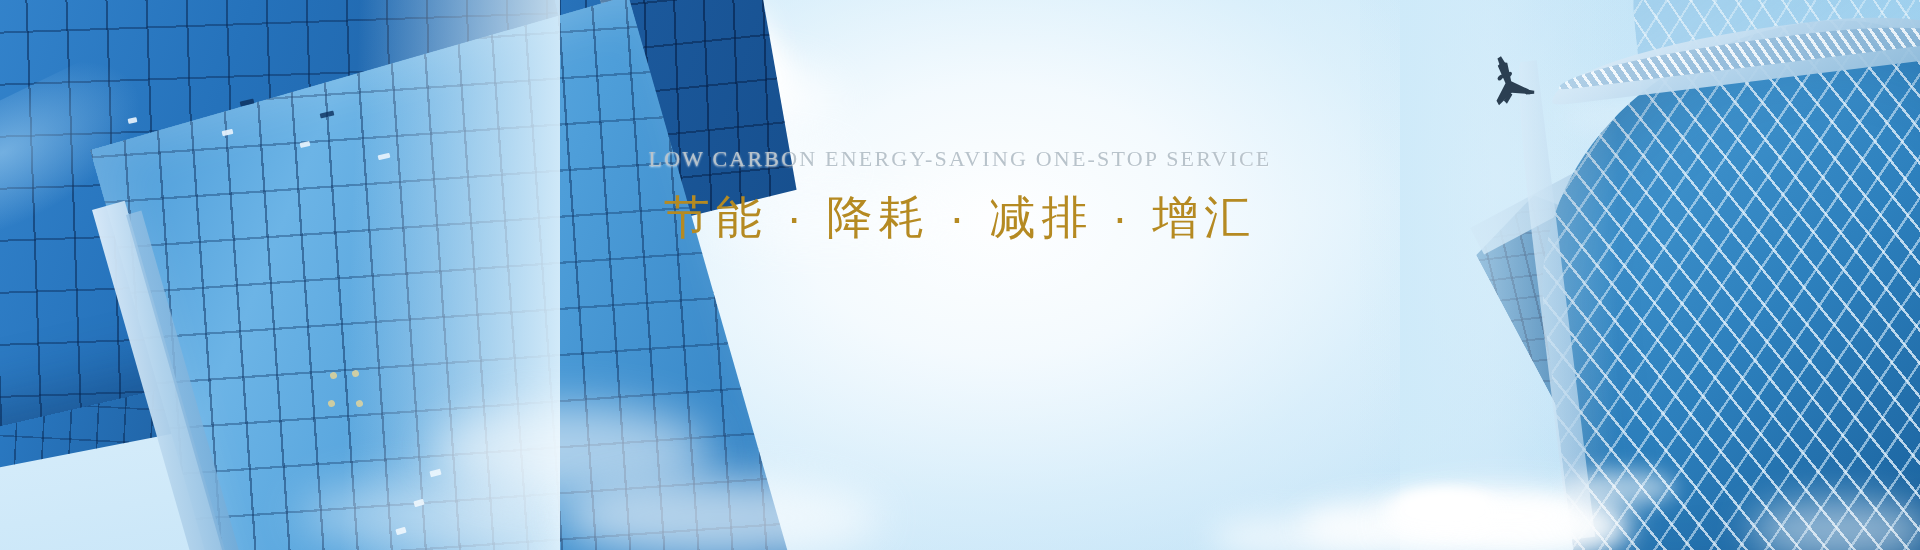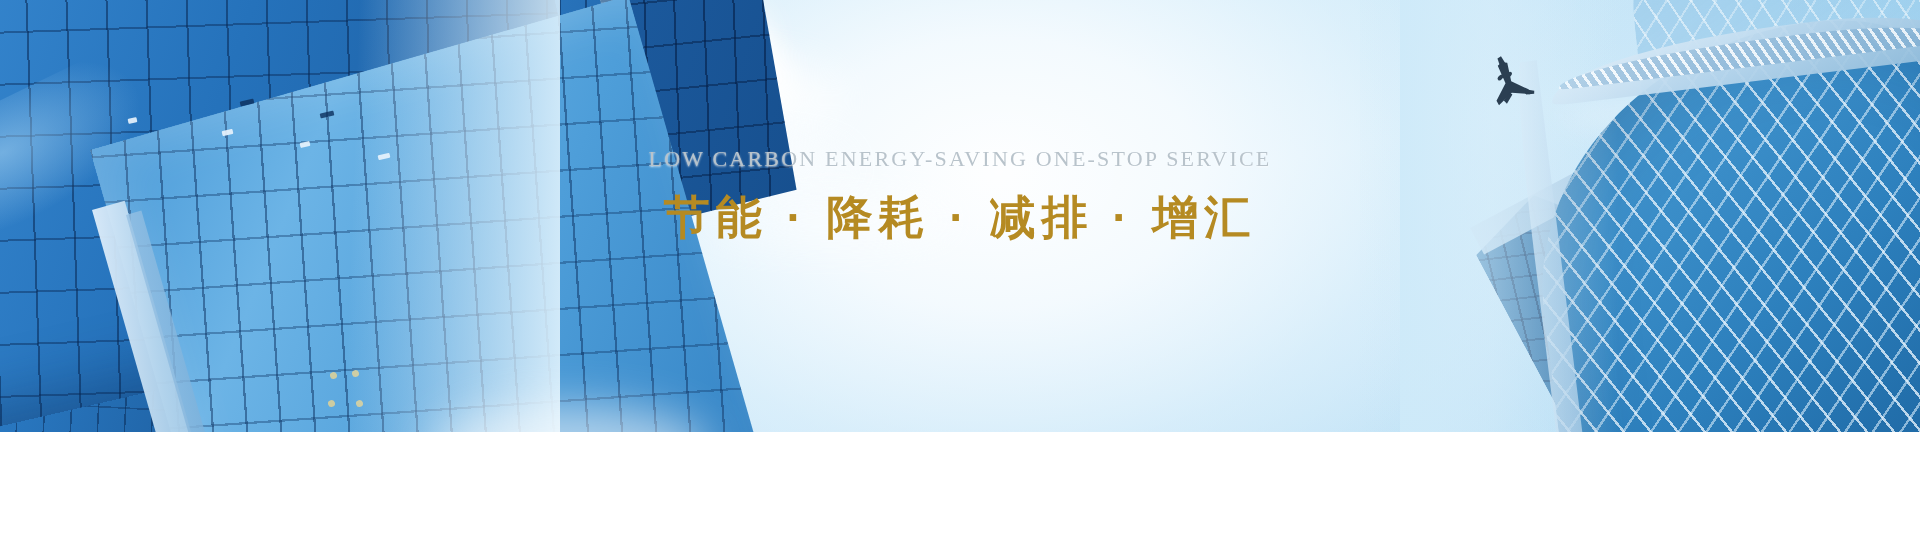--- a/index.html
+++ b/index.html
@@ -3,21 +3,21 @@
 <meta charset="utf-8">
 <style>
   html, body {
     margin: 0;
     padding: 0;
     background: #ffffff;
   }
   #banner {
     position: relative;
     width: 1920px;
-    height: 432px;
+    height: 550px;
     overflow: hidden;
     font-family: "Liberation Sans", sans-serif;
   }
 
   
   .sky {
     position: absolute;
     inset: 0;
     background:
       radial-gradient(ellipse 900px 620px at 52% 40%,
@@ -289,21 +289,21 @@
     line-height: 1;
     text-shadow: 0 1px 2px rgba(255,255,255,.75);
     white-space: nowrap;
   }
   .subtitle {
     margin-top: 22px;
     font-size: 46px;
     letter-spacing: 6px;
     color: #b58a22;
     line-height: 1.1;
-    font-weight: 700;
+    font-weight: 400;
     white-space: nowrap;
   }
   .headline {
     margin-top: 16px;
     font-size: 66px;
     font-weight: bold;
     letter-spacing: 4px;
     color: #b8860b;
     line-height: 1.12;
     white-space: nowrap;

